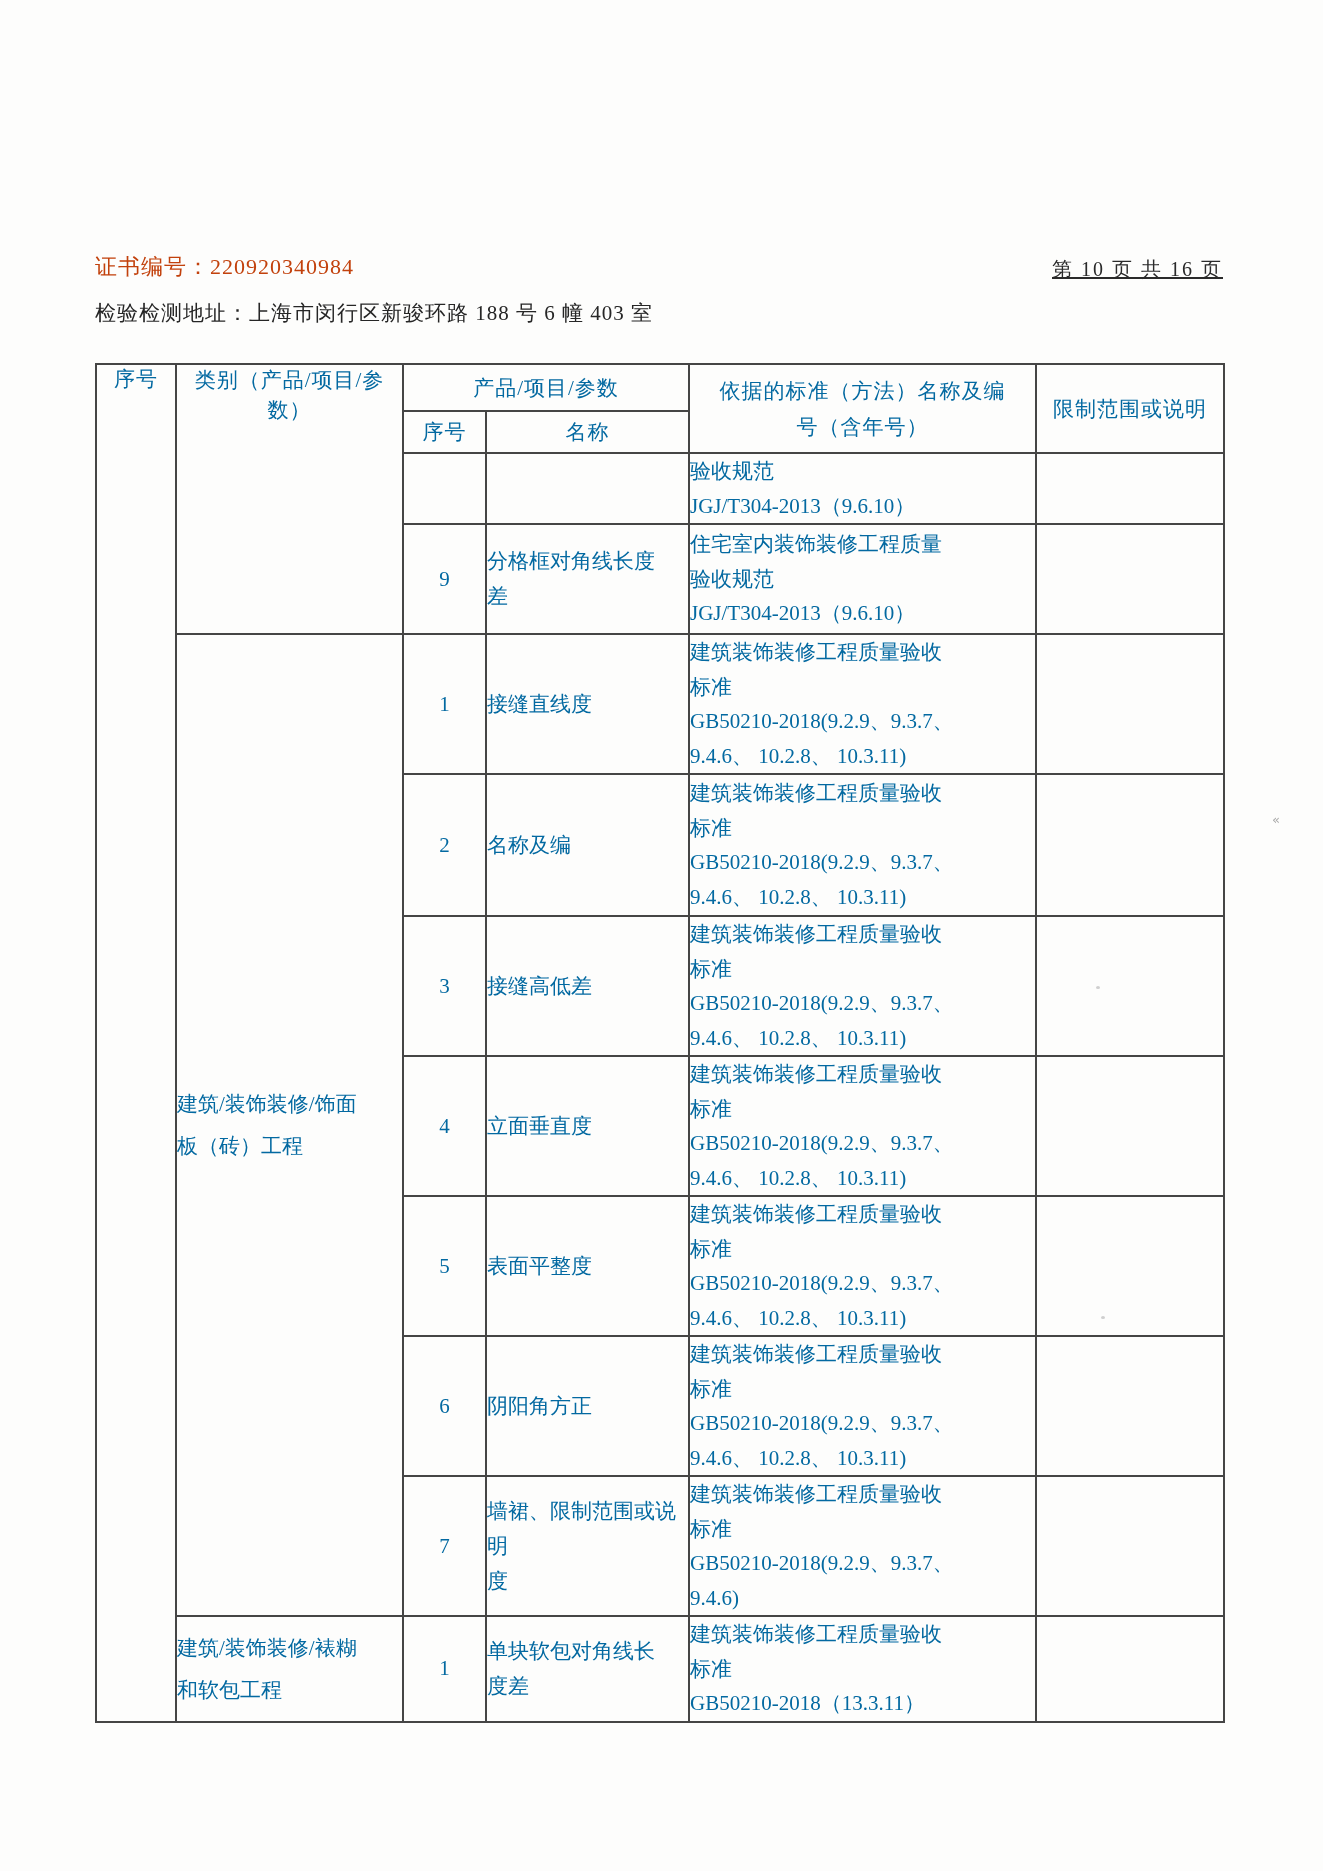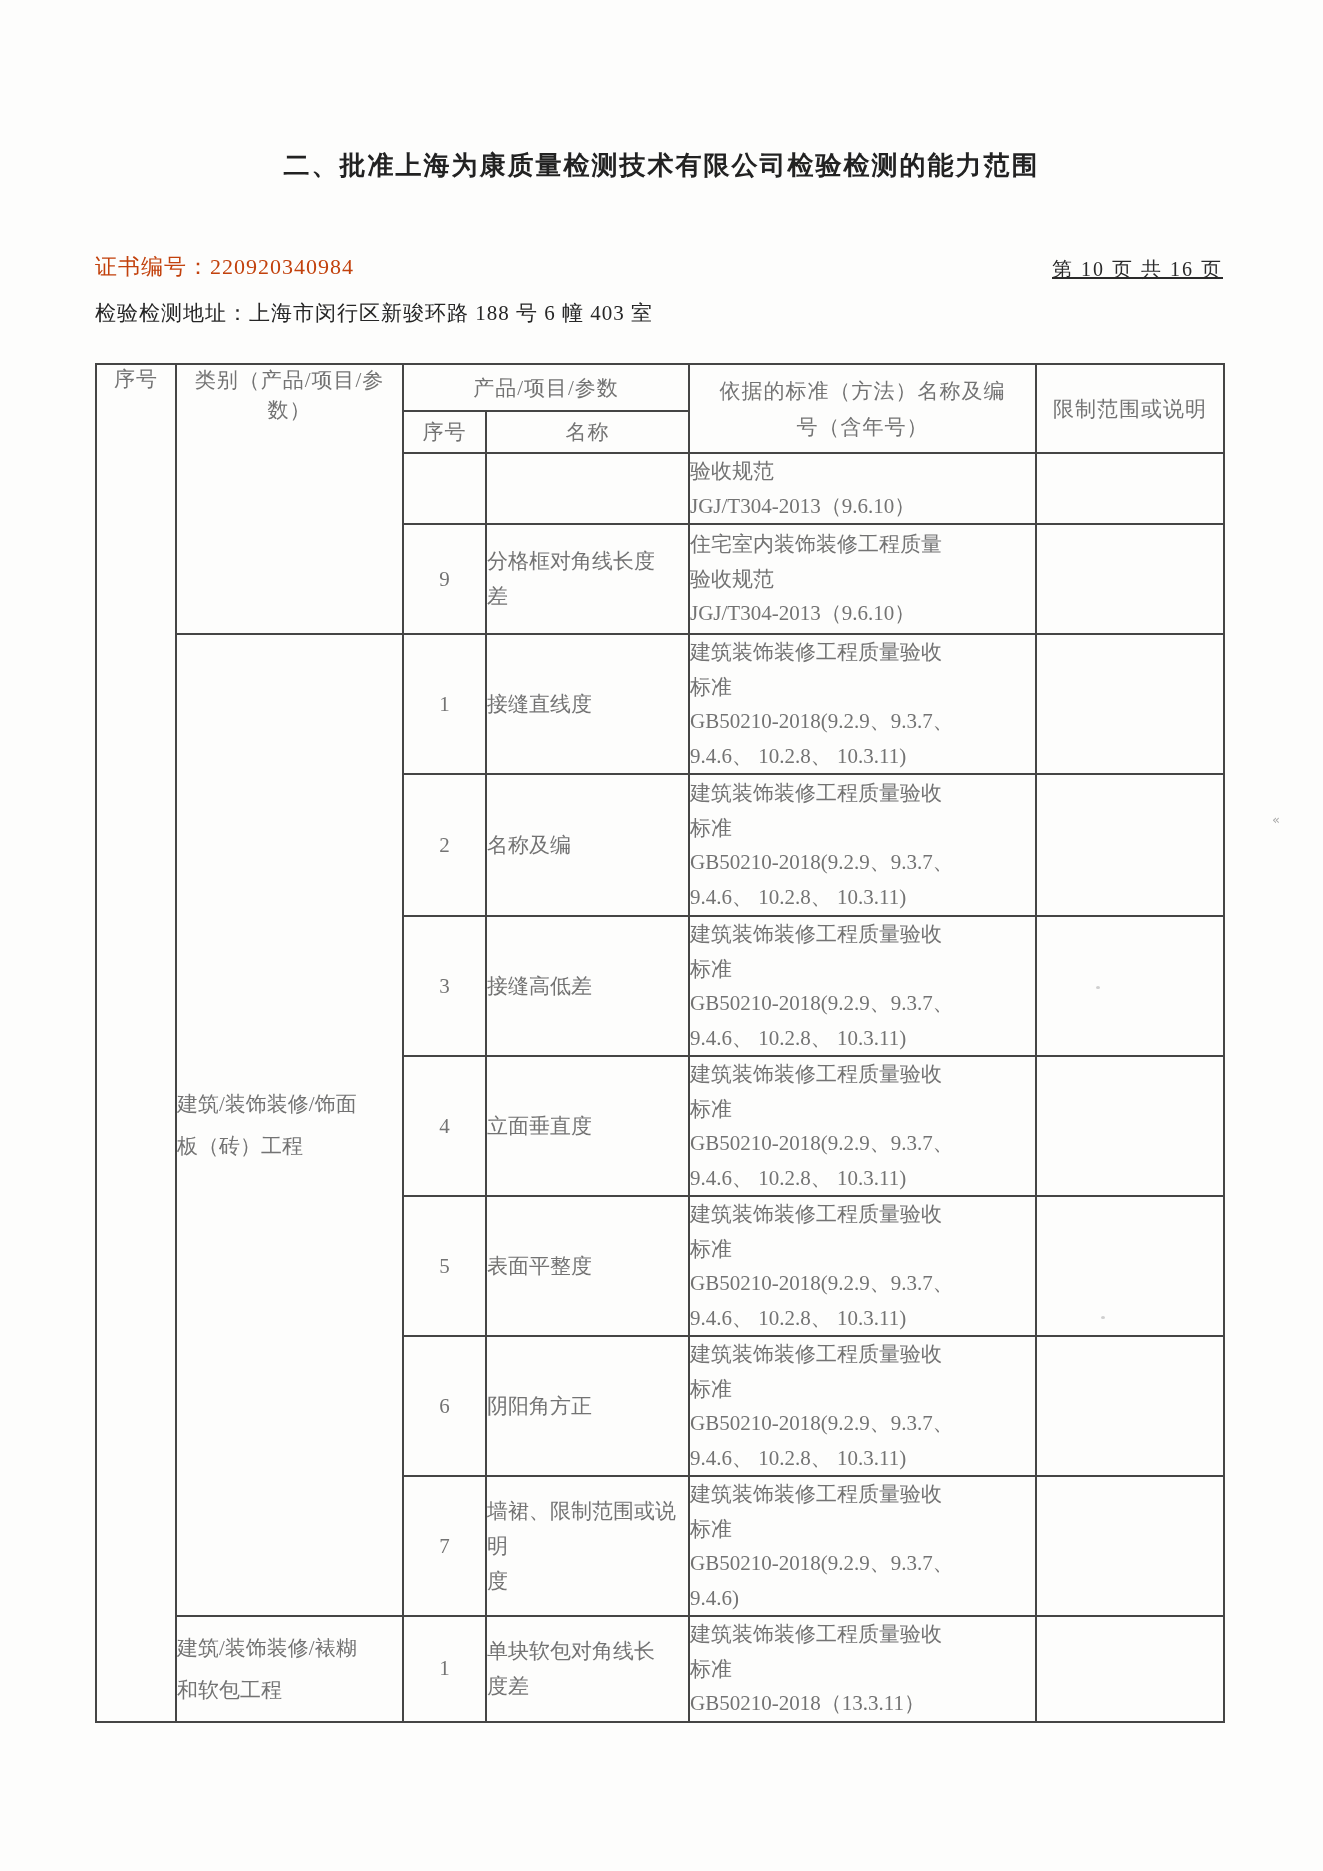--- a/index.html
+++ b/index.html
@@ -33,42 +33,41 @@
   }
   table.cap{
     position:absolute;left:95px;top:363px;
     border-collapse:collapse;table-layout:fixed;
     width:1128px;
   }
   table.cap td,table.cap th{
     border:2px solid #454545;
     font-weight:normal;
     font-size:21px;
-    color:#737373;
+    color:#0369a1;
     padding:0;
     overflow:hidden;
   }
   .pre{white-space:pre-line;}
   th.hdr{text-align:center;vertical-align:middle;line-height:36px;letter-spacing:1px;}
   td.seq-col{text-align:center;vertical-align:top;padding-top:24px;letter-spacing:1px;}
   th.cat-hdr{vertical-align:top;padding-top:14px;text-align:center;line-height:30px;letter-spacing:1px;}
   td.cat-cell{vertical-align:middle;text-align:left;padding-left:16px;padding-right:8px;line-height:42px;}
   td.num-cell{text-align:center;vertical-align:middle;}
   td.name-cell{text-align:left;vertical-align:middle;padding-left:15px;padding-right:8px;line-height:35px;}
   td.std-cell{text-align:left;vertical-align:middle;padding-left:12px;padding-right:6px;line-height:34.5px;margin-top:24px;}
   td.lim-cell{}
   .speck{position:absolute;color:#a9a9a9;font-size:13px;font-family:"DejaVu Sans",sans-serif;}
   .dot{position:absolute;width:4px;height:3px;background:#cfcfcf;border-radius:50%;}
 </style>
 </head>
 <body>
 
 <div class="page">
 
-  <div class="doc-title">二、批准上海为康质量检测技术有限公司检验检测的能力范围</div>
 
   <div class="cert-line"><span>证书编号：</span><span>220920340984</span></div>
 
   <div class="page-indicator">第 10 页 共 16 页</div>
 
   <div class="address-line"><span>检验检测地址：</span><span>上海市闵行区新骏环路 188 号 6 幢 403 室</span></div>
 
   <table class="cap">
     <colgroup>
       <col style="width:80px">

